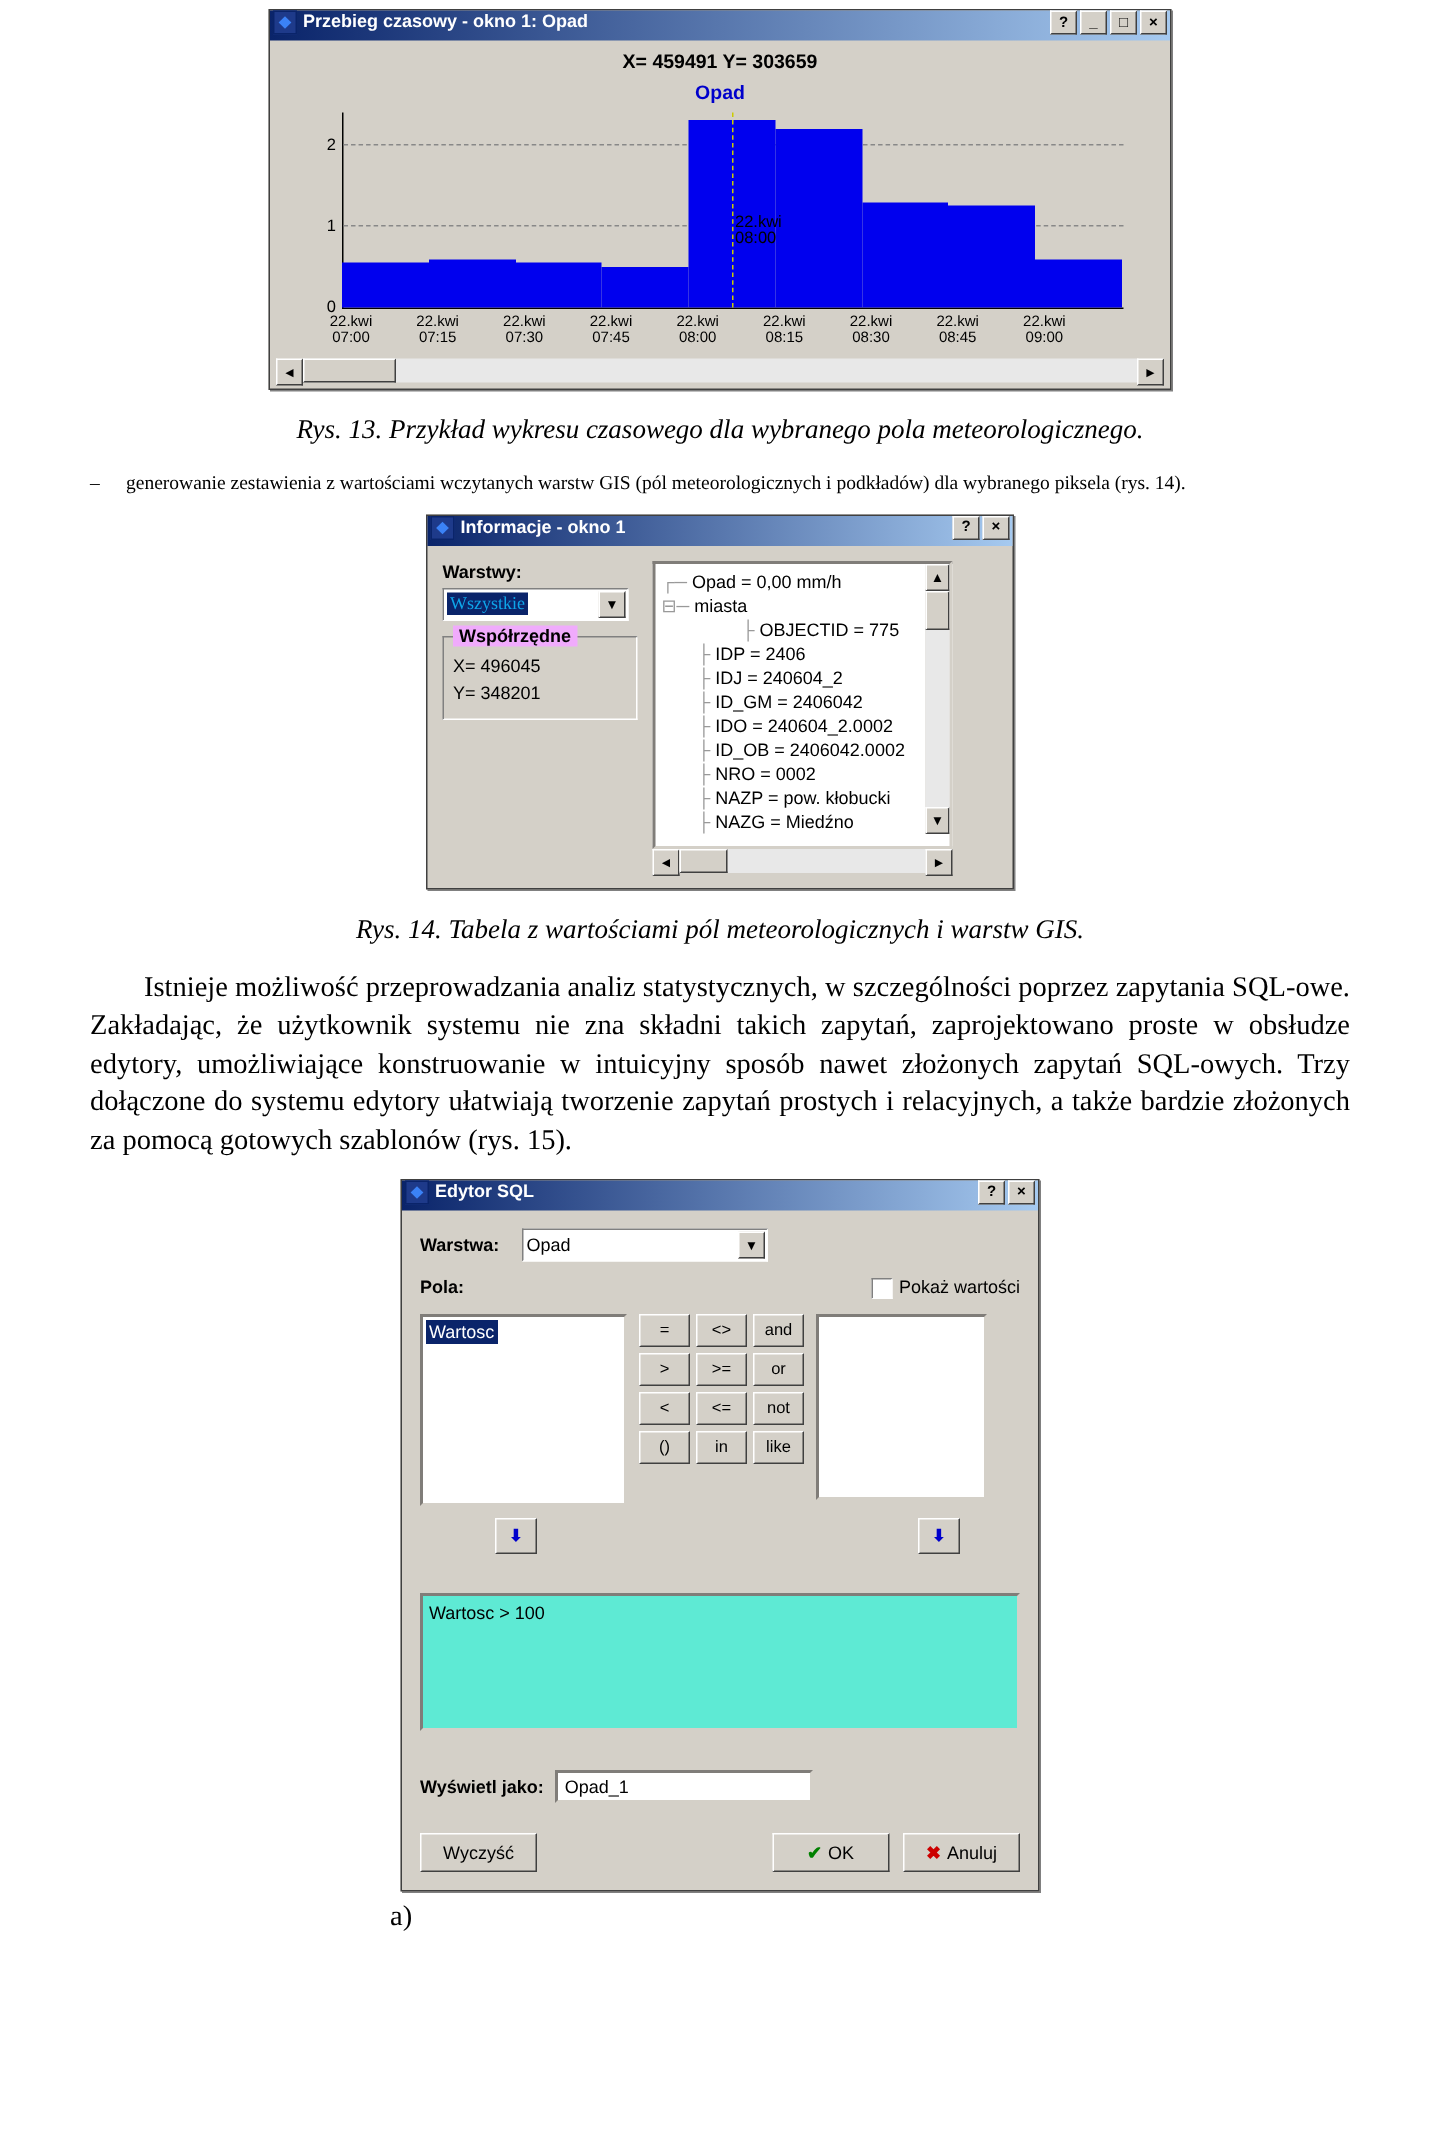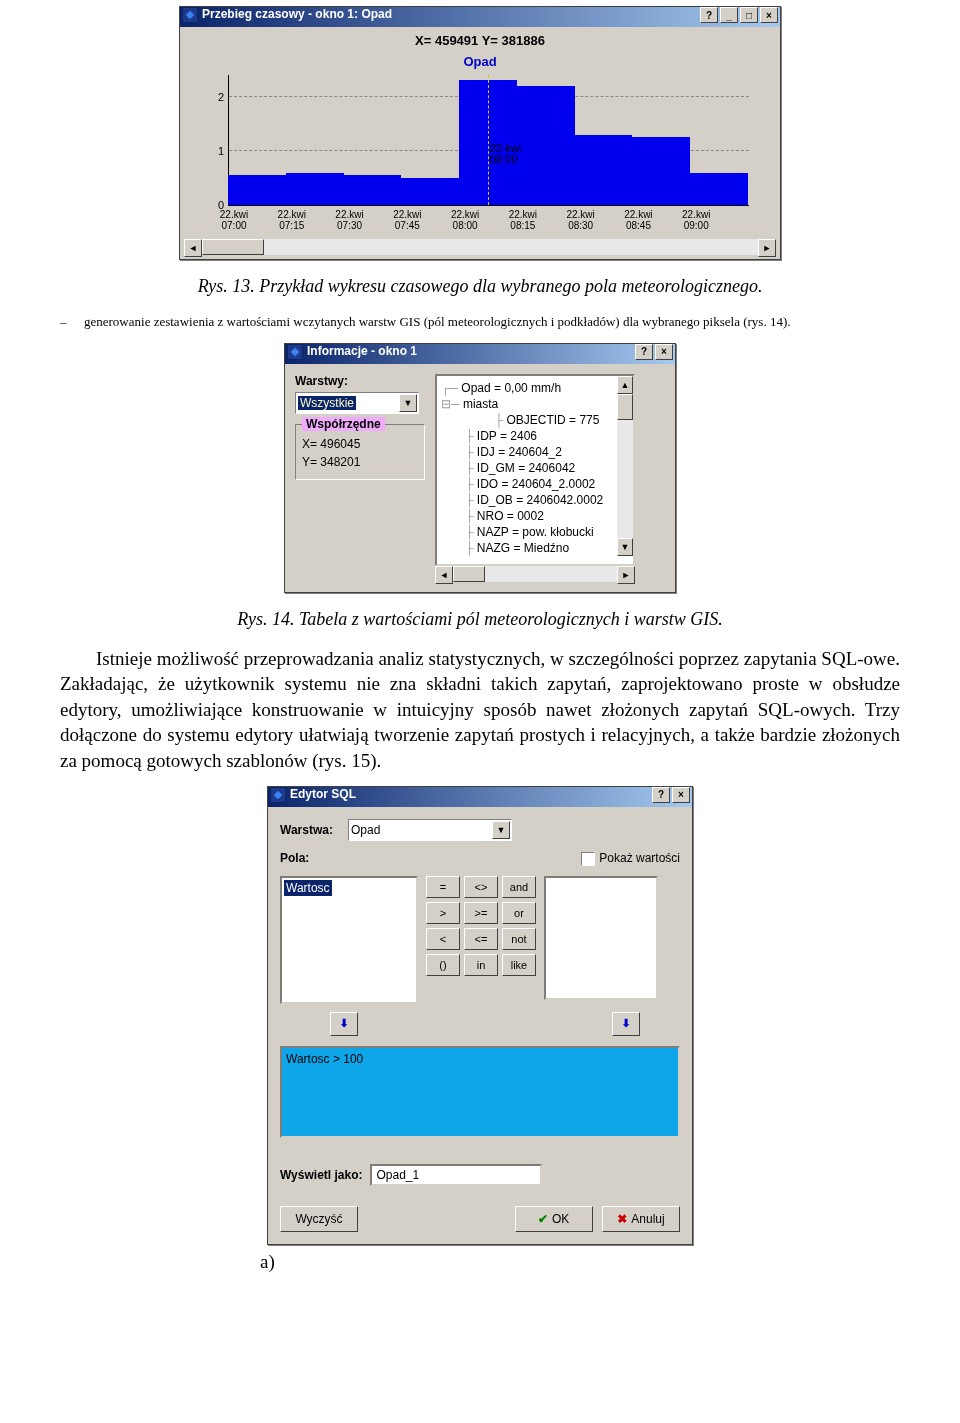--- a/index.html
+++ b/index.html
@@ -33,21 +33,21 @@
 .xlab div { line-height:11px; }
 .scrollbar { height:16px; background:#d4d0c8; display:flex; margin:0 2px 2px; }
 .sbbtn { width:16px; height:16px; border:1px solid #fff; border-right-color:#404040; border-bottom-color:#404040; display:flex; align-items:center; justify-content:center; font-size:9px; }
 .sbtrack { flex:1; background:#e8e8e8; }
 .sbthumb { width:60px; height:14px; background:#d4d0c8; border:1px solid #fff; border-right-color:#404040; border-bottom-color:#404040; margin-left:0; }
 
 .infobody { padding:10px; display:flex; gap:10px; }
 .infoleft { width:130px; }
 .lbl { font-weight:bold; font-size:12px; margin-bottom:4px; }
 .combo { width:120px; height:20px; background:#fff; border:1px solid #808080; border-right-color:#fff; border-bottom-color:#fff; display:flex; align-items:center; padding-left:2px; font-size:12px; position:relative; }
-.combo .sel { background:#0a246a; color:#fef9c3; padding:0 2px; }
+.combo .sel { background:#0a246a; color:#0ea5e9; padding:0 2px;font-family:Liberation Serif, serif; }
 .combo .drop { position:absolute; right:1px; top:1px; width:16px; height:16px; background:#d4d0c8; border:1px solid #fff; border-right-color:#404040; border-bottom-color:#404040; display:flex; align-items:center; justify-content:center; font-size:9px; }
 .coordbox { margin-top:10px; border:1px solid #808080; border-right-color:#fff; border-bottom-color:#fff; padding:8px 6px 10px; position:relative; }
 .coordbox .ctitle { position:absolute; top:-8px; left:6px; background:#f0abfc; padding:0 4px; font-weight:bold; font-size:12px; }
 .inforight { width:200px; }
 .tree { background:#fff; border:2px inset #d4d0c8; height:180px; padding:4px; font-size:12px; overflow:hidden; position:relative; }
 .treeitem { white-space:nowrap; padding:1px 0; }
 .treeitem .dash { color:#999; }
 .vscroll { position:absolute; right:0; top:0; width:16px; height:180px; background:#d4d0c8; display:flex; flex-direction:column; }
 .vscroll .vbtn { height:16px; border:1px solid #fff; border-right-color:#404040; border-bottom-color:#404040; display:flex; align-items:center; justify-content:center; font-size:9px; }
 .vscroll .vtrack { flex:1; background:#e8e8e8; }
@@ -57,21 +57,21 @@
 .sqlbody { padding:12px; width:400px; }
 .row { display:flex; align-items:center; margin-bottom:10px; gap:8px; }
 .sqlbl { font-weight:bold; font-size:12px; width:60px; }
 .txtinput { background:#fff; border:2px inset #d4d0c8; height:18px; padding:0 4px; font-size:12px; display:flex; align-items:center; }
 .listbox { background:#fff; border:2px inset #d4d0c8; width:130px; height:120px; padding:2px; font-size:12px; }
 .listbox .selitem { background:#0a246a; color:#fff; padding:1px 2px; display:inline-block; }
 .opgrid { display:grid; grid-template-columns:repeat(3,34px); grid-auto-rows:22px; gap:4px; margin:0 8px; }
 .opbtn { border:1px solid #fff; border-right-color:#404040; border-bottom-color:#404040; background:#d4d0c8; display:flex; align-items:center; justify-content:center; font-size:11px; }
 .valbox { background:#fff; border:2px inset #d4d0c8; width:110px; height:120px; }
 .arrowbtn { width:26px; height:22px; }
-.sqltext { background:#0ea5e9; border:2px inset #d4d0c8; height:80px; padding:4px; font-size:12px; margin-top:10px; }
+.sqltext { background:#5eead4; border:2px inset #d4d0c8; height:80px; padding:4px; font-size:12px; margin-top:26px; }
 .bottomrow { display:flex; justify-content:space-between; align-items:center; margin-top:20px; }
 .okbtn { display:inline-flex; align-items:center; justify-content:center; width:76px; height:24px; border:1px solid #fff; border-right-color:#404040; border-bottom-color:#404040; background:#d4d0c8; font-size:12px; }
 .check { width:12px; height:12px; border:1px solid #808080; border-right-color:#fff; border-bottom-color:#fff; background:#fff; display:inline-block; margin-right:4px; vertical-align:middle; }
 .ann-marker { position:absolute; font-size:11px; line-height:11px; color:#000; }
 .ann-marker div { background:rgba(255,255,255,0); }
 .alabel { font-size:19px; margin-left:260px; display:inline-block; }
 </style>
 </head>
 <body>
 <div class="page">
@@ -80,21 +80,21 @@
 <div class="win" style="width:600px;">
   <div class="titlebar">
     <span class="ticon"></span>
     <span class="ttext">Przebieg czasowy - okno 1: Opad</span>
     <span class="tbtn">?</span>
     <span class="tbtn">_</span>
     <span class="tbtn">□</span>
     <span class="tbtn">×</span>
   </div>
   <div class="chartbody">
-    <div class="chartinfo">X= 459491   Y= 381886</div>
+    <div class="chartinfo">X= 459491   Y= 303659</div>
     <div class="charttitle">Opad</div>
     <div class="plotarea">
       <div class="yaxis">
         <span class="ytick" style="bottom:-6px;">0</span>
         <span class="ytick" style="bottom:48px;">1</span>
         <span class="ytick" style="bottom:102px;">2</span>
       </div>
       <div class="grid">
         <div class="gline" style="bottom:54px;"></div>
         <div class="gline" style="bottom:108px;"></div>

